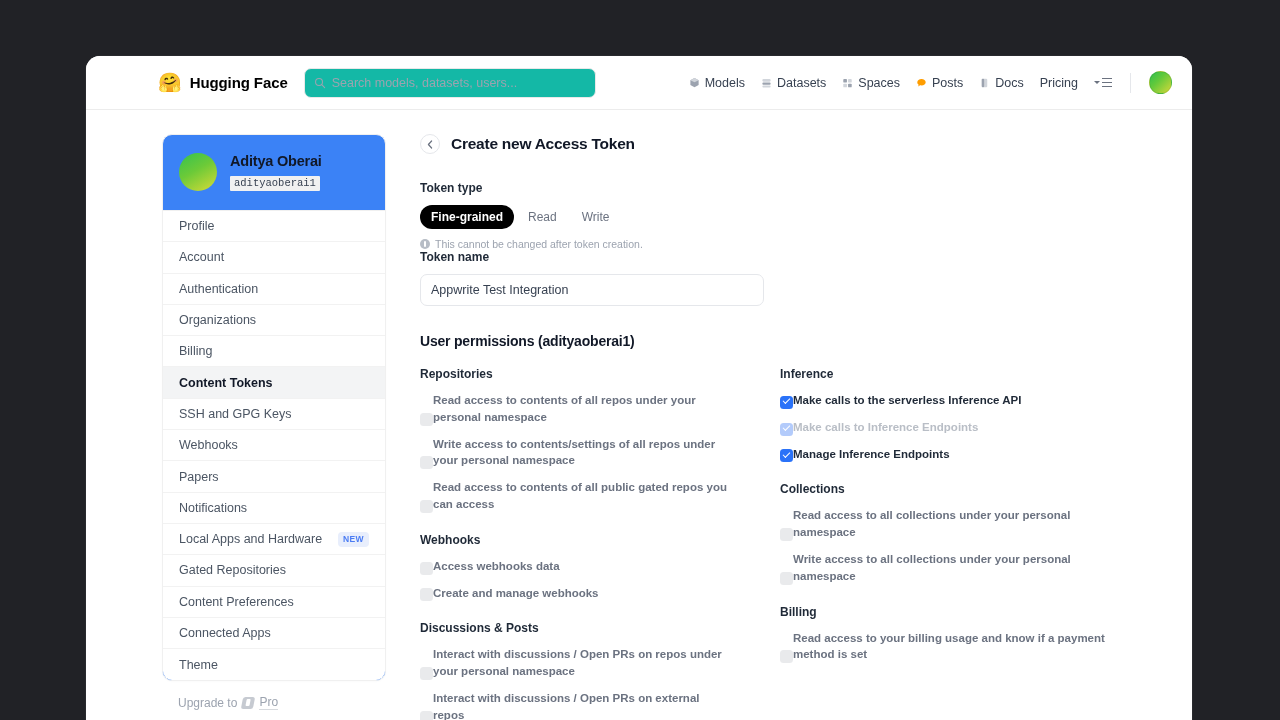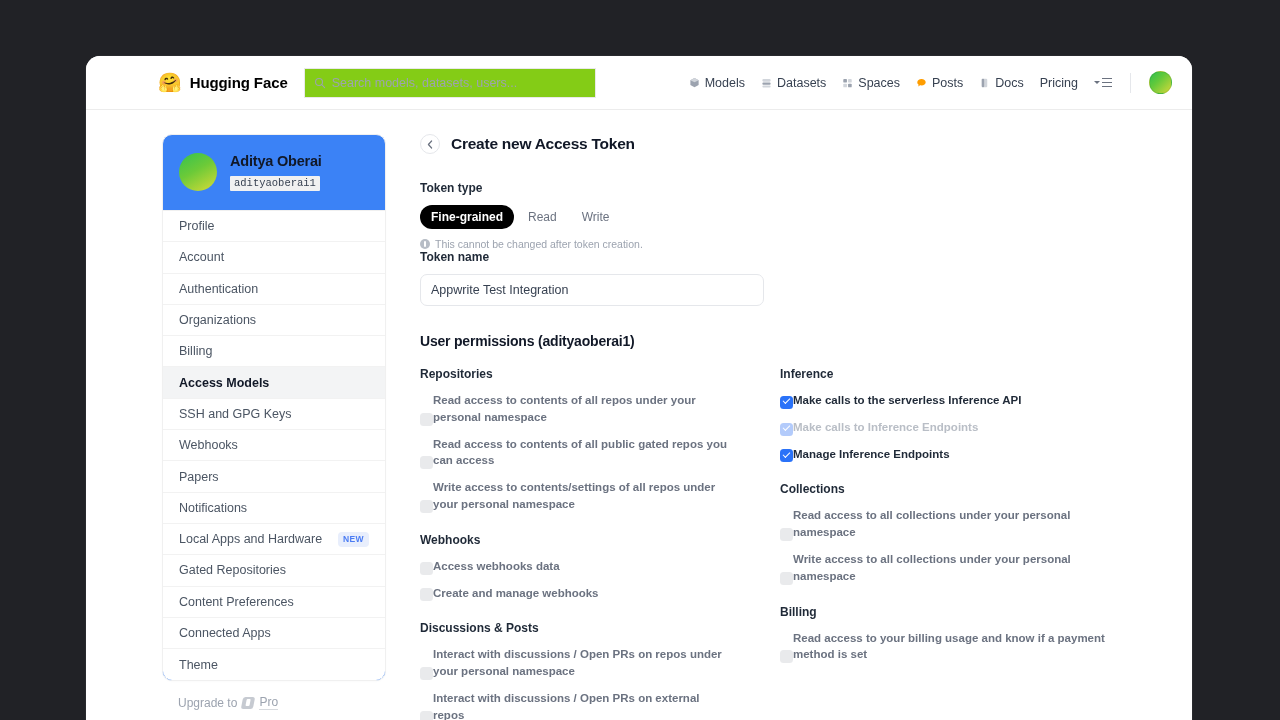--- a/index.html
+++ b/index.html
@@ -39,22 +39,22 @@
   .brand-emoji { font-size: 19px; line-height: 1; }
   .brand-name {
     font-size: 15px; font-weight: bold; color: #000;
     letter-spacing: -0.1px;
   }
 
   #search-box {
     margin-left: 16px;
     width: 292px; height: 30px;
     border: 1px solid #e9e9e9;
-    background: #84cc16;
-    border-radius: 0;
+    background: #14b8a6;
+    border-radius: 7px;
     display: flex; align-items: center;
     padding: 0 9px;
     gap: 6px;
   }
   #search-box .mag { flex: 0 0 auto; display:flex; }
   #search-input {
     border: 0; outline: 0; background: transparent;
     font-family: "Liberation Sans", sans-serif;
     font-size: 12.5px; color: #4b5563;
     width: 100%;
@@ -415,21 +415,21 @@
         <div class="side-item">
           <span>Authentication</span>
         </div>
         <div class="side-item">
           <span>Organizations</span>
         </div>
         <div class="side-item">
           <span>Billing</span>
         </div>
         <div class="side-item active">
-          <span>Access Models</span>
+          <span>Content Tokens</span>
         </div>
         <div class="side-item">
           <span>SSH and GPG Keys</span>
         </div>
         <div class="side-item">
           <span>Webhooks</span>
         </div>
         <div class="side-item">
           <span>Papers</span>
         </div>
@@ -495,25 +495,25 @@
         <div class="left-col">
 
           <div class="perm-group">
             <div class="perm-group-title">Repositories</div>
             <div class="perm-row">
               <span class="cb"></span>
               <span class="perm-label">Read access to contents of all repos under your personal namespace</span>
             </div>
             <div class="perm-row">
               <span class="cb"></span>
+              <span class="perm-label">Write access to contents/settings of all repos under your personal namespace</span>
+            </div>
+            <div class="perm-row">
+              <span class="cb"></span>
               <span class="perm-label">Read access to contents of all public gated repos you can access</span>
-            </div>
-            <div class="perm-row">
-              <span class="cb"></span>
-              <span class="perm-label">Write access to contents/settings of all repos under your personal namespace</span>
             </div>
           </div>
 
           <div class="perm-group">
             <div class="perm-group-title">Webhooks</div>
             <div class="perm-row">
               <span class="cb"></span>
               <span class="perm-label">Access webhooks data</span>
             </div>
             <div class="perm-row">

